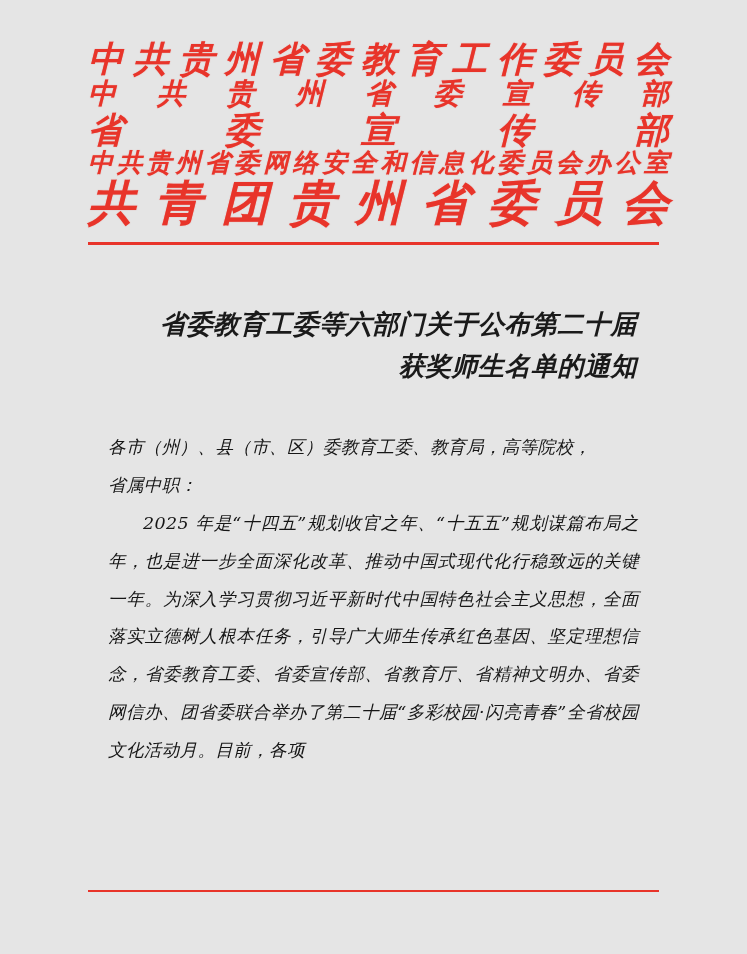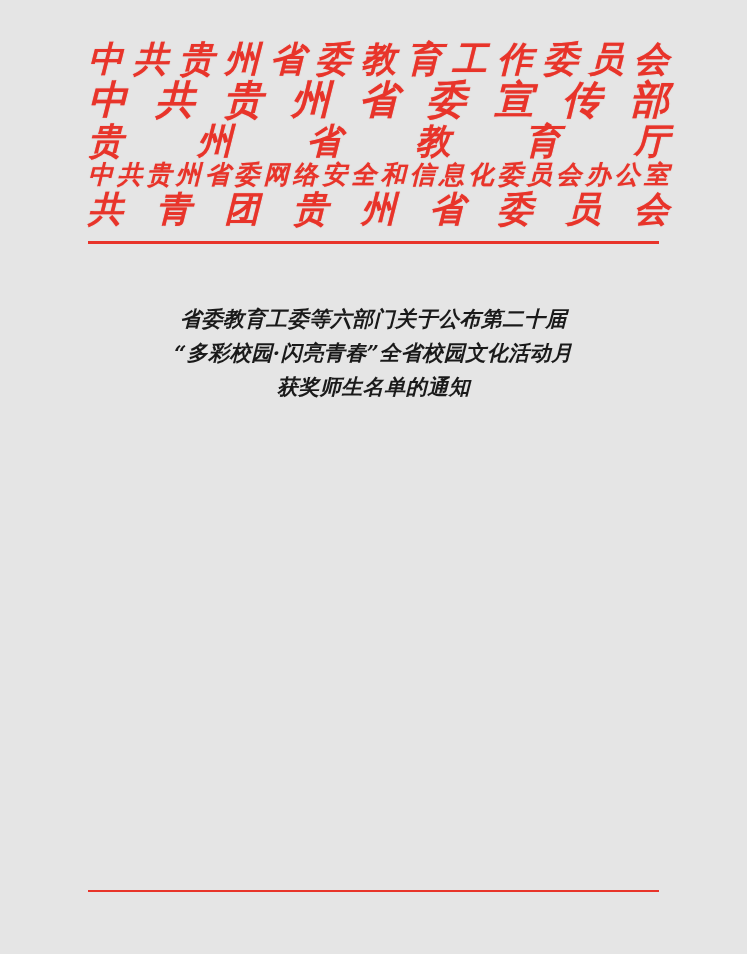--- a/index.html
+++ b/index.html
@@ -34,39 +34,39 @@
     font-weight: bold;
     text-align: justify;
     text-align-last: justify;
     white-space: nowrap;
     line-height: 1.06;
     letter-spacing: 0;
     margin-bottom: 2px;
     text-shadow: 0 0 1px rgba(232,52,42,0.55);
   }
   .lh-1 { font-size: 35px; }
-  .lh-2 { font-size: 39px; }
+  .lh-2 { font-size: 28px; }
   .lh-3 { font-size: 35px; }
   .lh-4 { font-size: 33px; }
   .lh-5 { font-size: 25px; text-align-last: justify; }
-  .lh-6 { font-size: 35px; }
+  .lh-6 { font-size: 47px; }
 
   .red-rule {
     margin: 14px 88px 0 88px;
     height: 3px;
     background: #e8342a;
   }
 
   
   .doc-title {
     margin: 58px 110px 0 110px;
-    text-align: center;
+    text-align: right;
     color: #1a1a1a;
     font-weight: bold;
-    font-size: 21px;
+    font-size: 26px;
     line-height: 1.62;
     font-family: "DejaVu Serif", serif;
     letter-spacing: 0.5px;
   }
   .doc-title div { white-space: nowrap; }
 
   
   .body-text {
     margin: 42px 108px 0 108px;
     color: #161616;
@@ -91,29 +91,33 @@
   }
 </style>
 </head>
 <body>
 
 <div class="page">
 
   <div class="letterhead">
     <div class="lh-line lh-1">中共贵州省委教育工作委员会</div>
     <div class="lh-line lh-2">中共贵州省委宣传部</div>
-    <div class="lh-line lh-3">贵州省教育厅</div>
+    <div class="lh-line lh-3">省委宣传部</div>
     <div class="lh-line lh-5">中共贵州省委网络安全和信息化委员会办公室</div>
     <div class="lh-line lh-6">共青团贵州省委员会</div>
   </div>
 
   <div class="red-rule"></div>
 
   <div class="doc-title">
     <div>省委教育工委等六部门关于公布第二十届</div>
-    <div>“多彩校园·闪亮青春”全省校园文化活动月</div>
     <div>获奖师生名单的通知</div>
   </div>
 
+  <div class="body-text">
+    <p>各市（州）、县（市、区）委教育工委、教育局，高等院校，</p>
+    <p>省属中职：</p>
+    <p class="indent">2025 年是“十四五”规划收官之年、“十五五”规划谋篇布局之年，也是进一步全面深化改革、推动中国式现代化行稳致远的关键一年。为深入学习贯彻习近平新时代中国特色社会主义思想，全面落实立德树人根本任务，引导广大师生传承红色基因、坚定理想信念，省委教育工委、省委宣传部、省教育厅、省精神文明办、省委网信办、团省委联合举办了第二十届“多彩校园·闪亮青春”全省校园文化活动月。目前，各项</p>
+  </div>
 
   <div class="bottom-rule"></div>
 
 </div>
 
 </body></html>

